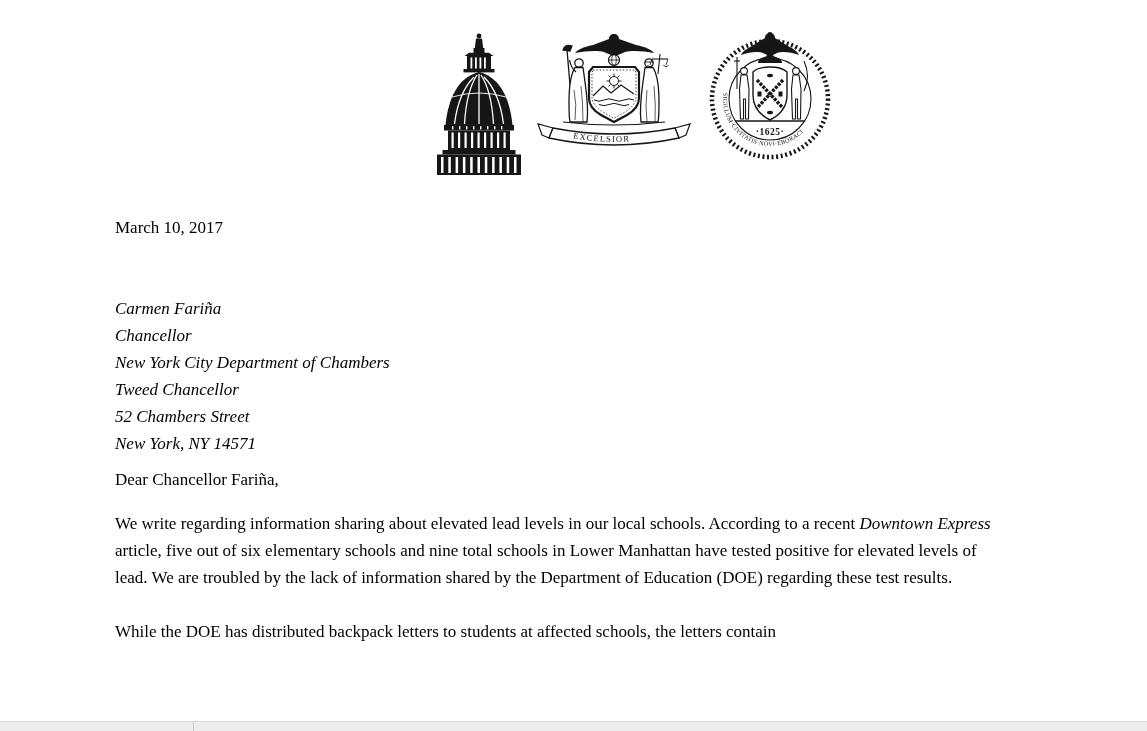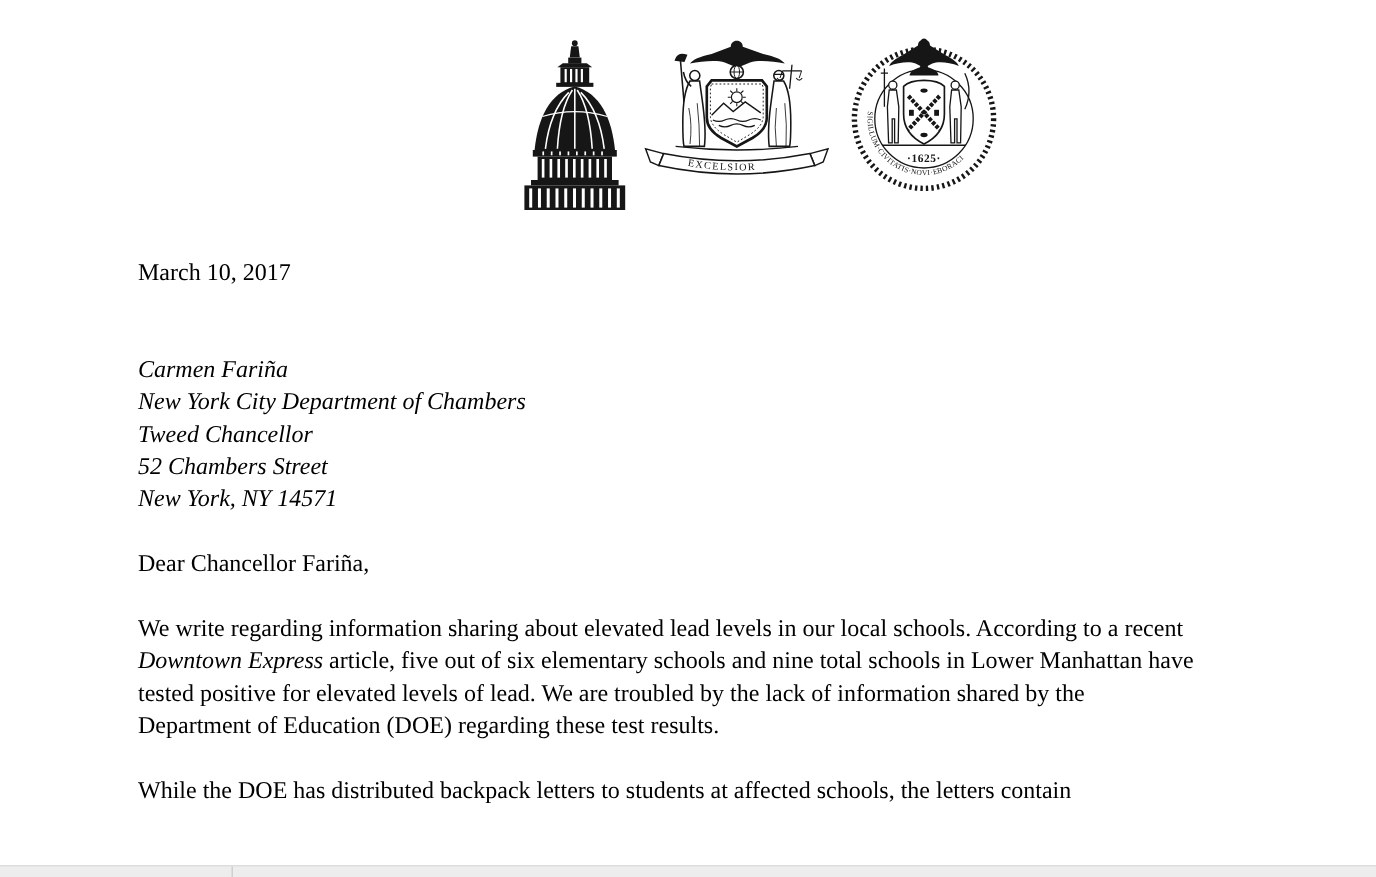--- a/index.html
+++ b/index.html
@@ -13,27 +13,27 @@
   }
   .emblem { position:absolute; }
   .emblem-capitol { left:432px; top:33px; width:93px;  height:144px; }
   .emblem-nys     { left:533px; top:30px; width:162px; height:142px; }
   .emblem-nyc     { left:708px; top:27px; width:124px; height:138px; }
 
   .letter-body {
     position:absolute;
     left:115px; top:214px;
     width:888px;
-    font-size:20px;
+    font-size:17px;
     line-height:27px;
   }
   .date        { margin:0 0 54px 0; }
   .recipient   { margin:0;font-style:italic; }
   .recipient div { white-space:nowrap; }
-  .salutation  { margin:27px 0; white-space:nowrap; }
+  .salutation  { margin:9px 0; white-space:nowrap; }
   .para-1      { margin:17px 0 27px 0; text-align:left; }
   .para-1 em   { font-style:italic; }
   .para-2      { white-space:nowrap; }
 
   .bottom-bar {
     position:absolute; left:0; bottom:0;
     width:100%; height:9px;
     background:#ededed;
     border-top:1px solid #d9d9d9;
   }
@@ -220,20 +220,21 @@
         </text>
       </g>
     </svg>
   </div>
 
   <div class="letter-body">
     <div class="date">March 10, 2017</div>
 
     <div class="recipient">
       <div>Carmen Fariña</div>
+      <div>Chancellor</div>
       <div>New York City Department of Chambers</div>
       <div>Tweed Chancellor</div>
       <div>52 Chambers Street</div>
       <div>New York, NY 14571</div>
     </div>
 
     <div class="salutation">Dear Chancellor Fariña,</div>
 
     <div class="para-1"><span>We write regarding information sharing about elevated lead levels in our local schools. According to a recent </span><em>Downtown Express</em><span> article, five out of six elementary schools and nine total schools in Lower Manhattan have tested positive for elevated levels of lead. We are troubled by the lack of information shared by the Department of Education (DOE) regarding these test results.</span></div>
 

